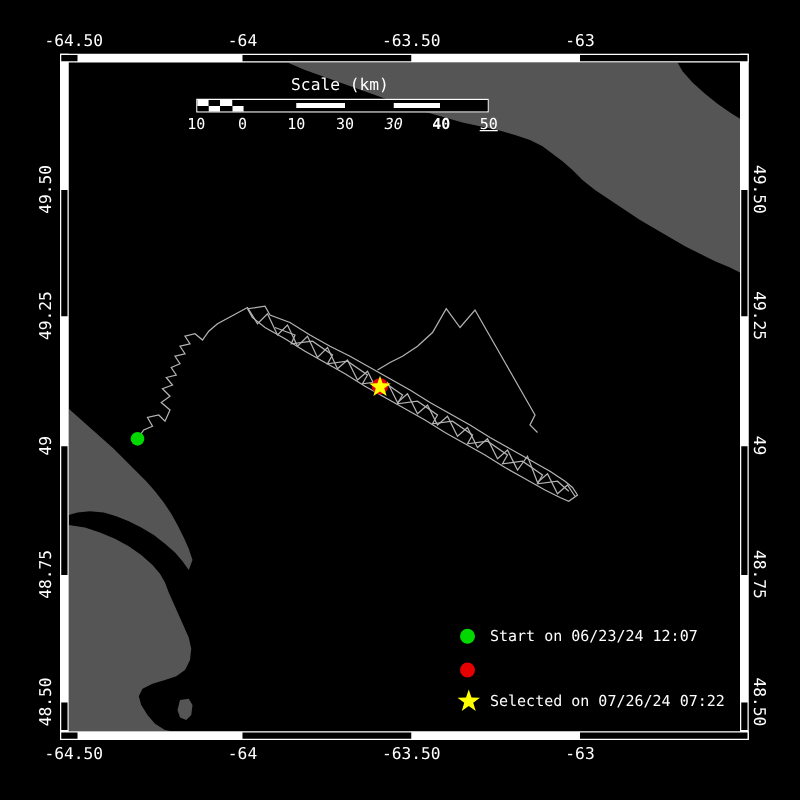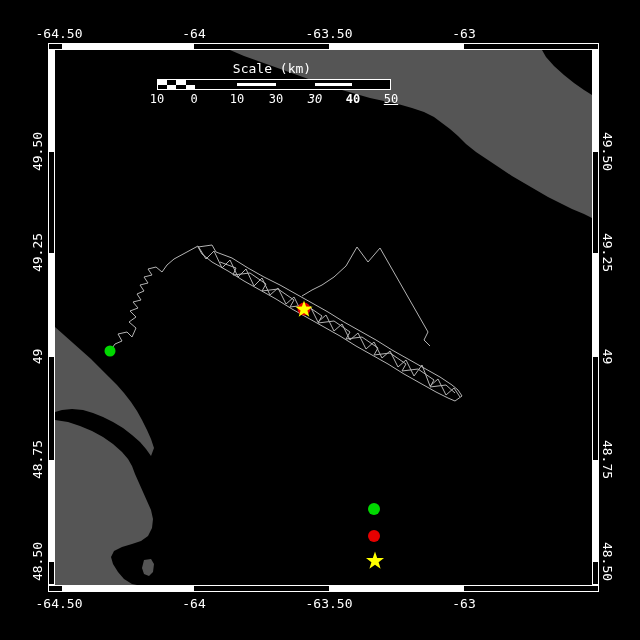--- a/index.html
+++ b/index.html
@@ -112,14 +112,16 @@
     <div class="sb-seg sb-solid" style="width:38px;"></div>
   </div>
   <div class="sb-label" style="left:139px;">10</div>
   <div class="sb-label" style="left:176px;">0</div>
   <div class="sb-label" style="left:219px;">10</div>
   <div class="sb-label" style="left:258px;">30</div>
   <div class="sb-label" style="left:297px;font-style:italic;">30</div>
   <div class="sb-label" style="left:335px;font-weight:bold;">40</div>
   <div class="sb-label" style="left:373px;text-decoration:underline;">50</div>
 
+  <div class="legend-label" style="top:501px;">Start on 06/23/24 12:07</div>
+  <div class="legend-label" style="top:553px;">Selected on 07/26/24 07:22</div>
 
 </div>
 
 </body></html>

